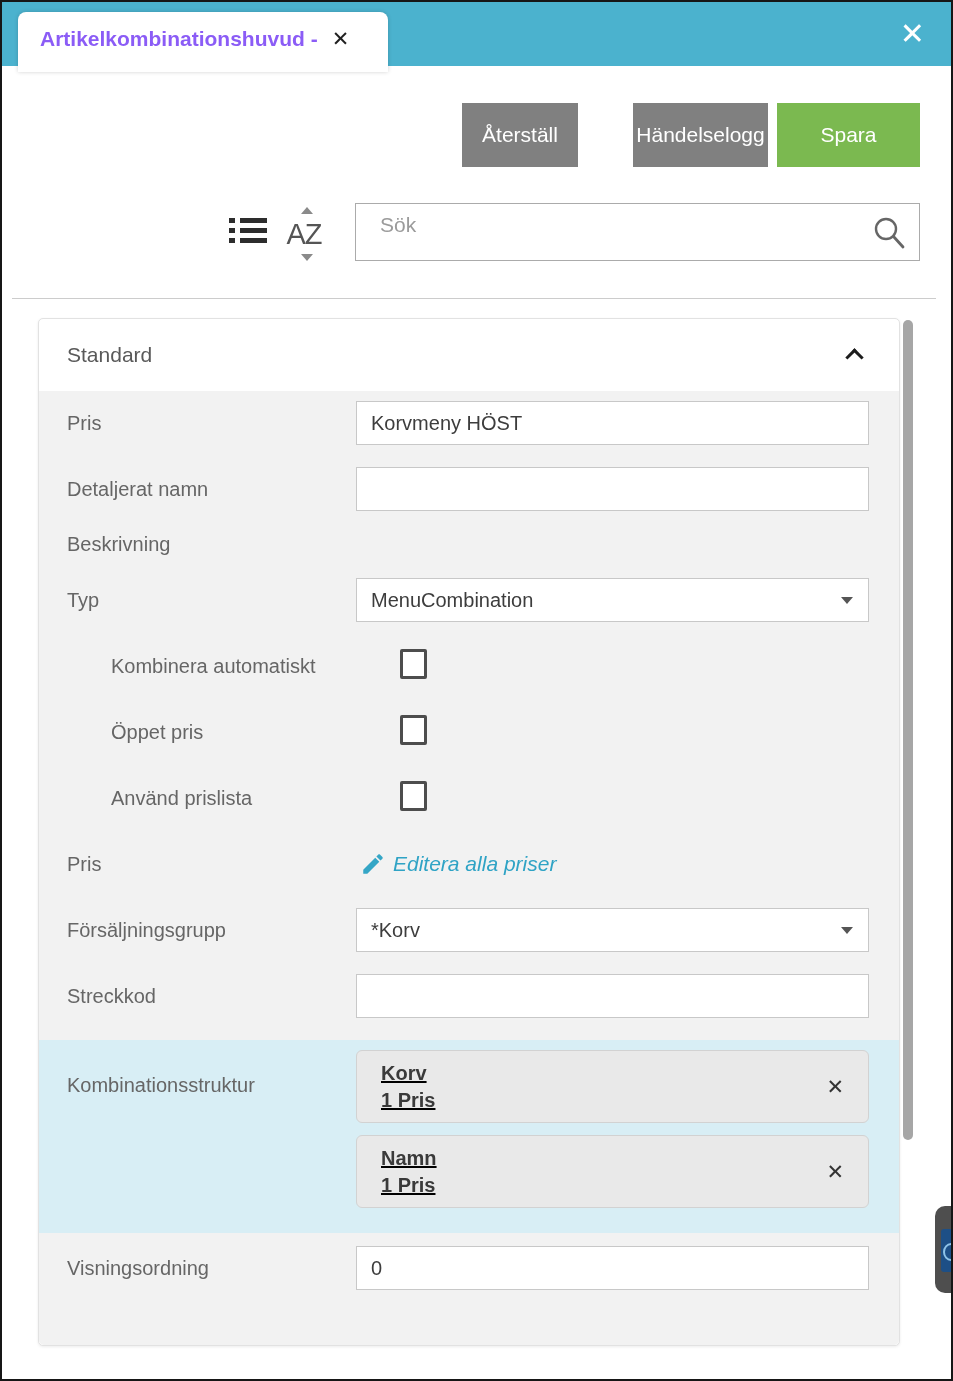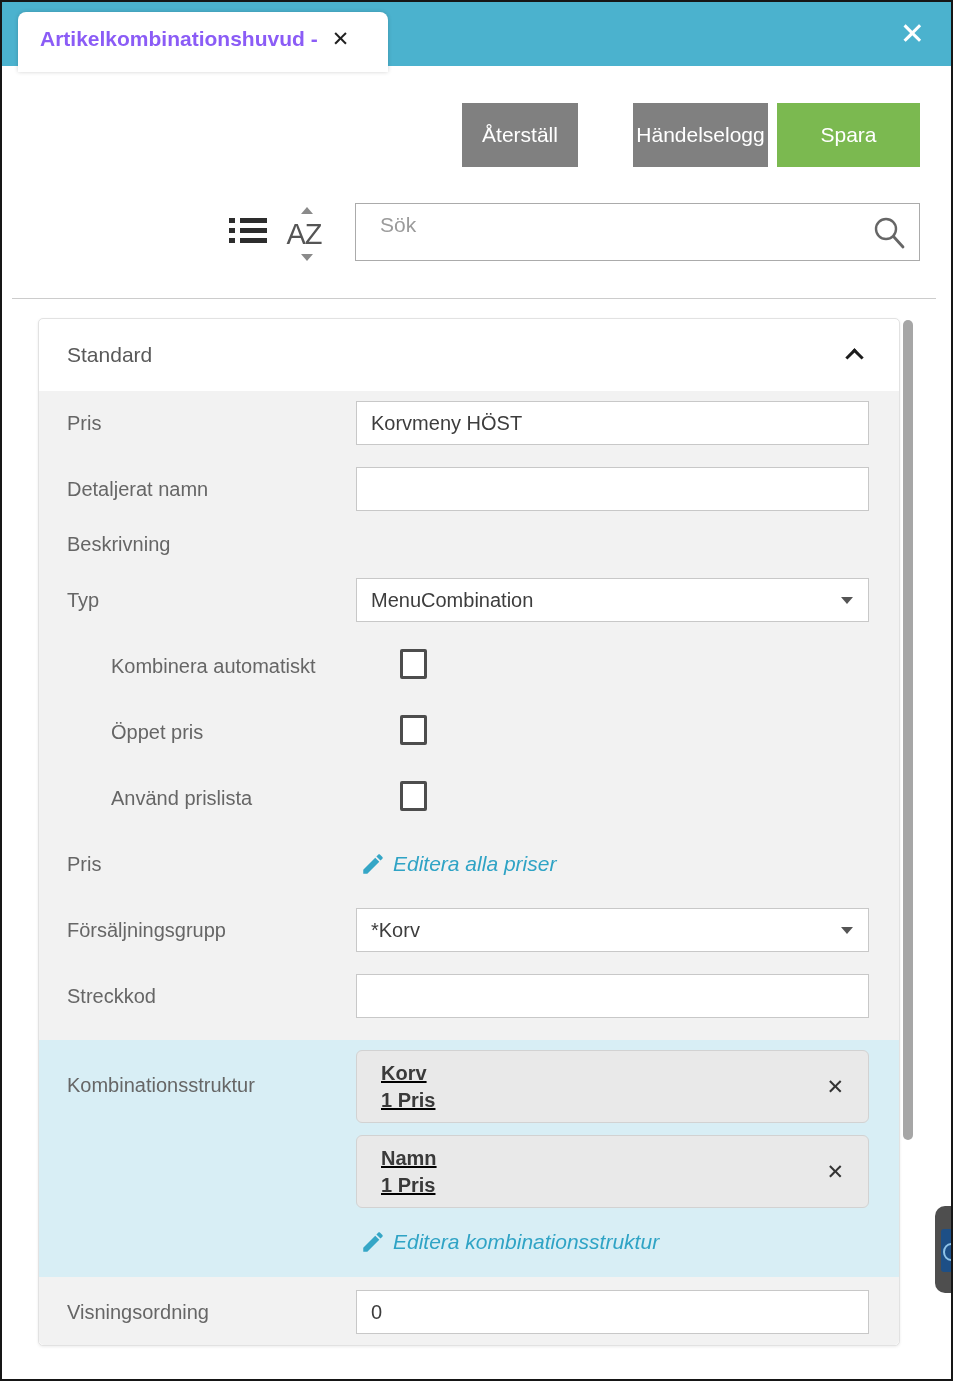--- a/index.html
+++ b/index.html
@@ -284,26 +284,20 @@
             </span>
             <span class="combo-remove">✕</span>
           </div>
           <div class="combo-item">
             <span class="combo-item-lines">
               <span class="combo-name">Namn</span>
               <span class="combo-price">1 Pris</span>
             </span>
             <span class="combo-remove">✕</span>
           </div>
-          <div class="link-row combo-link">
-            <svg class="pencil-icon" viewBox="0 0 24 24">
-              <path fill="#35a6c6" d="M3 17.25V21h3.75L17.81 9.94l-3.75-3.75L3 17.25zM20.71 7.04c.39-.39.39-1.02 0-1.41l-2.34-2.34c-.39-.39-1.02-.39-1.41 0l-1.83 1.83 3.75 3.75 1.83-1.83z"></path>
-            </svg>
-            <span class="link-text">Editera kombinationsstruktur</span>
-          </div>
         </div>
       </div>
 
       <div class="row last-row">
         <span class="row-label">Visningsordning</span>
         <div class="row-ctrl">
           <input class="tinput" type="text" value="0" style="">
         </div>
       </div>
 

